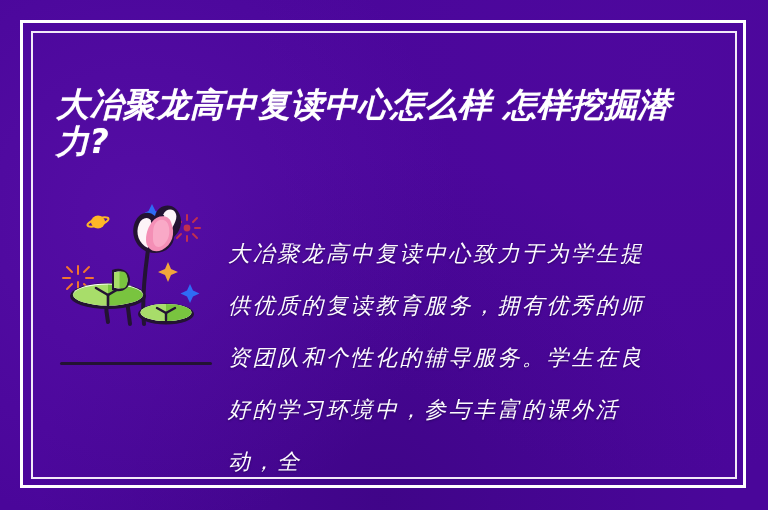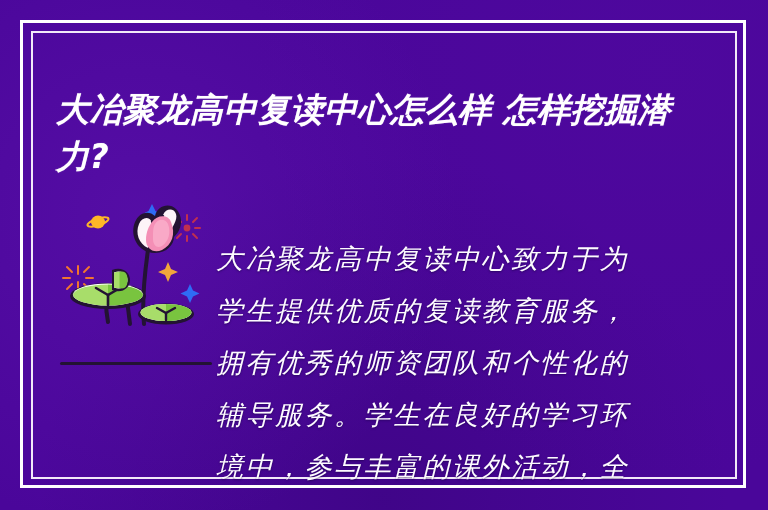--- a/index.html
+++ b/index.html
@@ -63,35 +63,35 @@
     position: absolute;
     left: 56px;
     top: 64px;
     width: 640px;
     z-index: 5;
     color: #ffffff;
     font-family: "DejaVu Sans", "Liberation Sans", sans-serif;
     font-size: 33px;
     font-weight: 700;
     font-style: italic;
-    line-height: 47px;
+    line-height: 37px;
     letter-spacing: 0.5px;
     text-shadow: 0 0 1px rgba(255,255,255,0.55);
   }
 
   
   .body-copy {
     position: absolute;
-    left: 216px;
+    left: 228px;
     top: 206px;
     width: 430px;
     z-index: 5;
     color: #fdfbff;
     font-family: "DejaVu Serif", "Liberation Serif", serif;
-    font-size: 27px;
+    font-size: 22px;
     font-style: italic;
     font-weight: 400;
     line-height: 52px;
     letter-spacing: 2.5px;
     text-shadow: 0 1px 2px rgba(20, 0, 60, 0.55);
   }
 
   
   .illustration {
     position: absolute;

